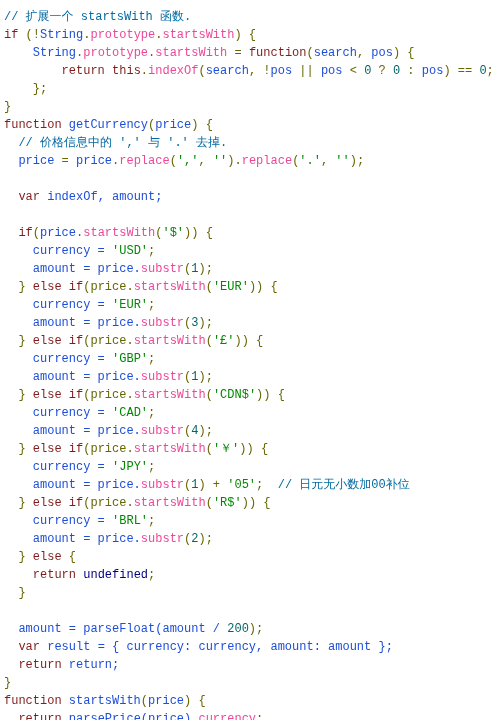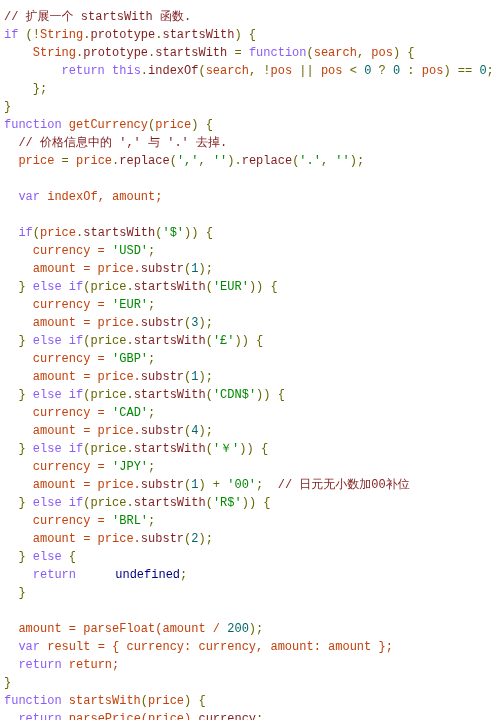--- a/index.html
+++ b/index.html
@@ -12,28 +12,28 @@
     color: #333333;
     width: 504px;
     box-sizing: border-box;
     position: relative;
   }
   pre {
     margin: 0;
     white-space: pre;
     font-family: inherit;
   }
-  .c  { color: #7f1d1d; margin-top: 11px; } 
-  .kw { color: #8b5cf6; } 
-  .id { color: #c2410c; }
-  .pr { color: #7f1d1d; }
+  .c  { color: #0369a1; margin-top: 11px; } 
+  .kw { color: #7f1d1d; } 
+  .id { color: #1d4ed8; }
+  .pr { color: #ec4899; }
   .op { color: #666600; } 
   .st { color: #008800; } 
   .nm { color: #006666; } 
-  .un { color: #000080; padding-left: 32px; }
+  .un { color: #000080; }
 </style>
 </head>
 <body>
 
 <pre><span class="c">// 扩展一个 startsWith 函数.</span>
 <span class="kw">if</span><span class="op"> (</span><span class="op">!</span><span class="id">String</span><span class="op">.</span><span class="pr">prototype</span><span class="op">.</span><span class="pr">startsWith</span><span class="op">) {</span>
     <span class="id">String</span><span class="op">.</span><span class="pr">prototype</span><span class="op">.</span><span class="pr">startsWith</span><span class="op"> = </span><span class="kw">function</span><span class="op">(</span><span class="id">search</span><span class="op">, </span><span class="id">pos</span><span class="op">) {</span>
         <span class="kw">return</span> <span class="kw">this</span><span class="op">.</span><span class="pr">indexOf</span><span class="op">(</span><span class="id">search</span><span class="op">, </span><span class="op">!</span><span class="id">pos</span><span class="op"> || </span><span class="id">pos</span><span class="op"> &lt; </span><span class="nm">0</span><span class="op"> ? </span><span class="nm">0</span><span class="op"> : </span><span class="id">pos</span><span class="op">)</span><span class="op"> == </span><span class="nm">0</span><span class="op">;</span>
 <span class="op">    };</span>
 <span class="op">}</span>
@@ -50,21 +50,21 @@
 <span class="id">    currency = </span><span class="st">'EUR'</span><span class="op">;</span>
 <span class="id">    amount = price.</span><span class="pr">substr</span><span class="op">(</span><span class="nm">3</span><span class="op">);</span>
   <span class="op">} </span><span class="kw">else</span> <span class="kw">if</span><span class="op">(price.</span><span class="pr">startsWith</span><span class="op">(</span><span class="st">'£'</span><span class="op">)) {</span>
 <span class="id">    currency = </span><span class="st">'GBP'</span><span class="op">;</span>
 <span class="id">    amount = price.</span><span class="pr">substr</span><span class="op">(</span><span class="nm">1</span><span class="op">);</span>
   <span class="op">} </span><span class="kw">else</span> <span class="kw">if</span><span class="op">(price.</span><span class="pr">startsWith</span><span class="op">(</span><span class="st">'CDN$'</span><span class="op">)) {</span>
 <span class="id">    currency = </span><span class="st">'CAD'</span><span class="op">;</span>
 <span class="id">    amount = price.</span><span class="pr">substr</span><span class="op">(</span><span class="nm">4</span><span class="op">);</span>
   <span class="op">} </span><span class="kw">else</span> <span class="kw">if</span><span class="op">(price.</span><span class="pr">startsWith</span><span class="op">(</span><span class="st">'￥'</span><span class="op">)) {</span>
 <span class="id">    currency = </span><span class="st">'JPY'</span><span class="op">;</span>
-<span class="id">    amount = price.</span><span class="pr">substr</span><span class="op">(</span><span class="nm">1</span><span class="op">) + </span><span class="st">'00'</span><span class="op">;  </span><span class="c">// 日元无小数加00补位</span>
+<span class="id">    amount = price.</span><span class="pr">substr</span><span class="op">(</span><span class="nm">1</span><span class="op">) + </span><span class="st">'05'</span><span class="op">;  </span><span class="c">// 日元无小数加00补位</span>
   <span class="op">} </span><span class="kw">else</span> <span class="kw">if</span><span class="op">(price.</span><span class="pr">startsWith</span><span class="op">(</span><span class="st">'R$'</span><span class="op">)) {</span>
 <span class="id">    currency = </span><span class="st">'BRL'</span><span class="op">;</span>
 <span class="id">    amount = price.</span><span class="pr">substr</span><span class="op">(</span><span class="nm">2</span><span class="op">);</span>
 <span class="op">  } </span><span class="kw">else</span><span class="op"> {</span>
     <span class="kw">return</span><span class="un"> undefined</span><span class="op">;</span>
 <span class="op">  }</span>
 
 <span class="id">  amount = parseFloat(amount / </span><span class="nm">200</span><span class="op">);</span>
   <span class="kw">var</span><span class="id"> result = { currency: currency, amount: amount };</span>
   <span class="kw">return</span><span class="id"> return;</span>

